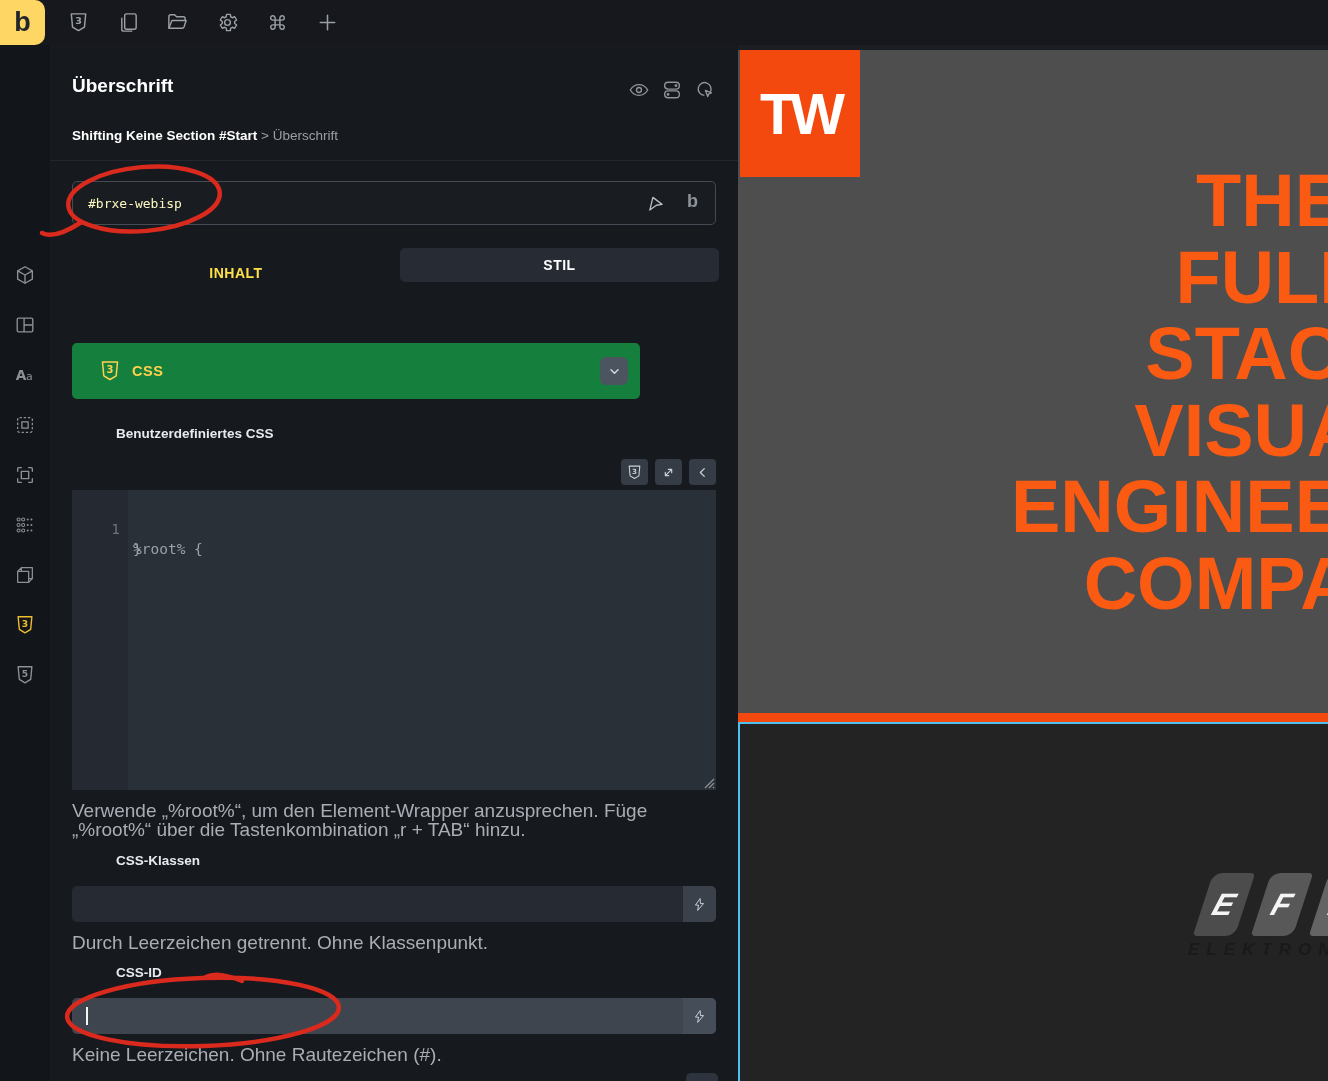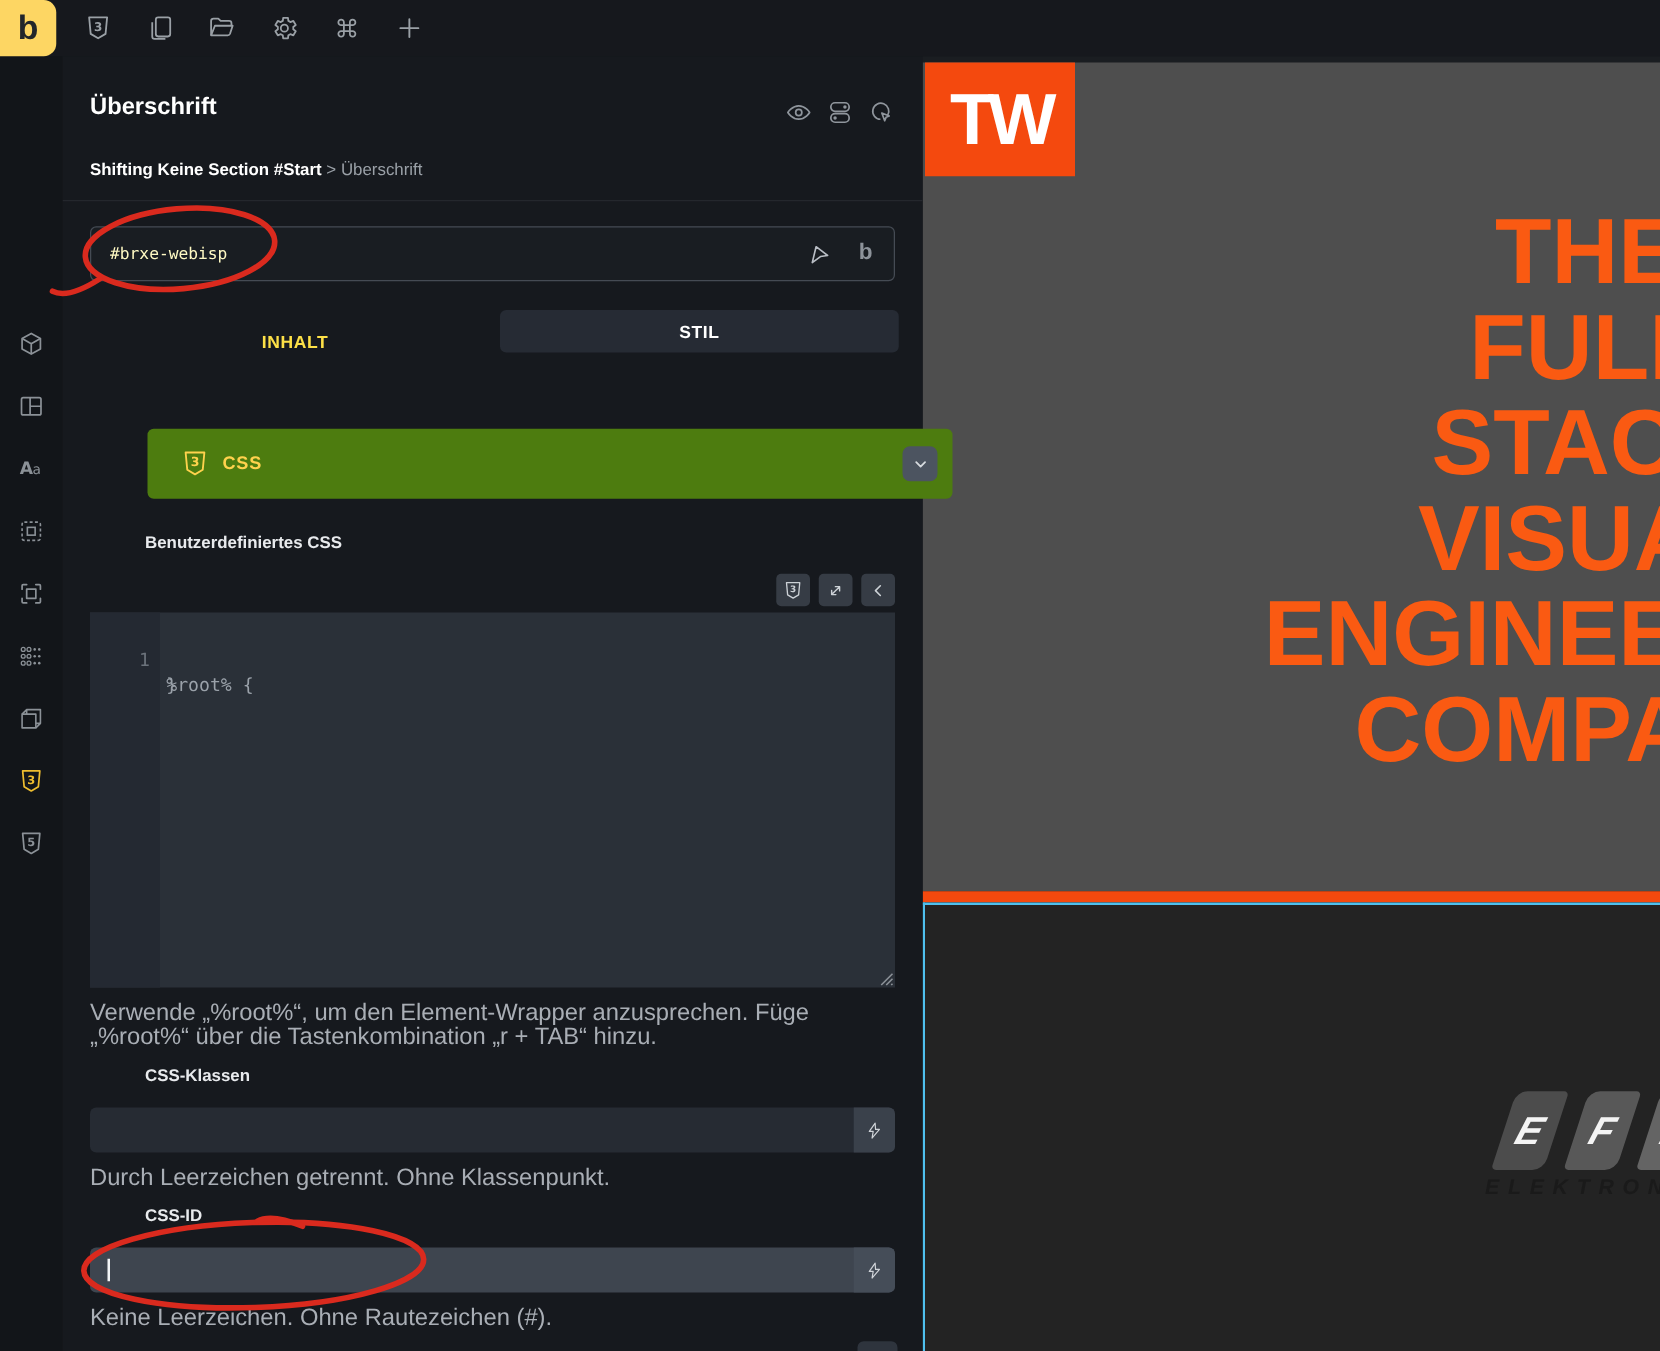--- a/index.html
+++ b/index.html
@@ -37,21 +37,21 @@
   .sel-icon { position:absolute; top:11px; width:21px; height:21px; color:#b9bec5; }
   .sel-icon svg { width:100%; height:100%; }
   #selector-b { position:absolute; right:17px; top:9px; font-size:18px; font-weight:bold; color:#8d939a; }
 
   #tab-inhalt { left:22px; top:203px; width:328px; height:49px; display:flex; align-items:center; justify-content:center;
                 color:#fde047; font-weight:bold; font-size:14px; letter-spacing:.5px; }
   #tab-stil { left:350px; top:203px; width:319px; height:34px; background:#262b34; border-radius:5px;
               display:flex; align-items:center; justify-content:center; color:#ffffff; font-weight:bold;
               font-size:14px; letter-spacing:.5px; }
 
-  #css-accordion { left:22px; top:298px; width:644px; height:56px; background:#4d7c0f; border-radius:5px;margin-left:46px; }
+  #css-accordion { left:22px; top:298px; width:568px; height:56px; background:#15803d; border-radius:5px; }
   #css-accordion .acc-icon { position:absolute; left:26px; top:16px; width:24px; height:24px; color:#ffd24d; }
   #css-accordion .acc-icon svg { width:100%; height:100%; }
   #css-accordion .acc-label { position:absolute; left:60px; top:20px; color:#ffd24d; font-weight:bold;
                               font-size:14.5px; letter-spacing:.6px; }
   #acc-chevron-btn { position:absolute; right:12px; top:14px; width:28px; height:28px; background:#4c5460;
                      border-radius:6px; color:#d7dbdf; display:flex; align-items:center; justify-content:center; }
   #acc-chevron-btn svg { width:17px; height:17px; }
 
   .field-label { position:absolute; left:22px; font-size:13.5px; font-weight:bold; color:#e8eaed;padding-left:44px; }
   .help-text { position:absolute; left:22px; font-size:19px; color:#a9aeb5; line-height:19px; }
@@ -78,21 +78,21 @@
   #classes-input .bolt-seg { background:#3a414b; }
   #id-input { top:953px; background:#3e454f; }
   #id-input .bolt-seg { background:#454d58; }
   #id-caret { position:absolute; left:14px; top:9px; width:1.5px; height:18px; background:#f2f4f6; }
 
   #partial-btn { left:636px; top:1028px; width:32px; height:8px; background:#2e343d; border-radius:5px 5px 0 0; }
 
   
   #preview { position:absolute; left:738px; top:45px; width:590px; height:1036px; background:#1a1d21; overflow:hidden; }
   #pv-hero { position:absolute; left:0; top:5px; width:590px; height:663px; background:#4e4e4e; }
-  #pv-logo { position:absolute; left:2px; top:0; width:120px; height:91px; background:#f4490e;
+  #pv-logo { position:absolute; left:2px; top:0; width:120px; height:127px; background:#f4490e;
              display:flex; align-items:center; justify-content:center; color:#ffffff; font-weight:bold;
              font-size:58px; letter-spacing:-5px;text-align:center; }
   #pv-heading { position:absolute; left:32px; top:113px; width:1000px; text-align:center; color:#fa5a12;
                 font-weight:bold; font-size:74px; line-height:76.5px; letter-spacing:0; }
   #pv-orange-bar { position:absolute; left:0; top:668px; width:590px; height:9px; background:#f4490e; }
   #pv-footer { position:absolute; left:0; top:677px; width:590px; height:359px; background:#232323;
                border-top:2px solid #4fc0ee; border-left:2px solid #4fc0ee; }
   #efe-logo { position:absolute; left:463px; top:149px; display:flex; gap:16px; }
   .efe-tile { width:42px; height:63px; border-radius:9px 4px 9px 4px; transform:skewX(-18deg);
               display:flex; align-items:center; justify-content:center; color:#f4f4f4;

